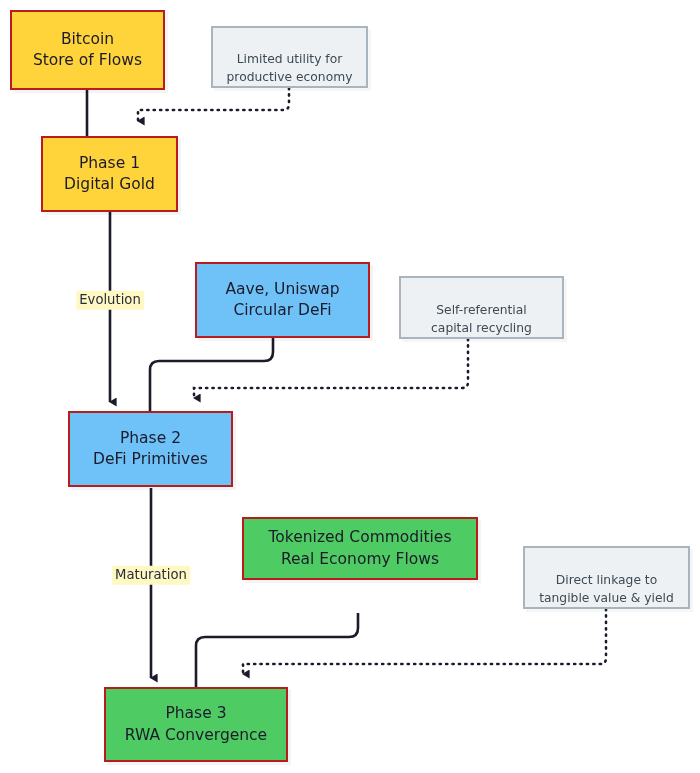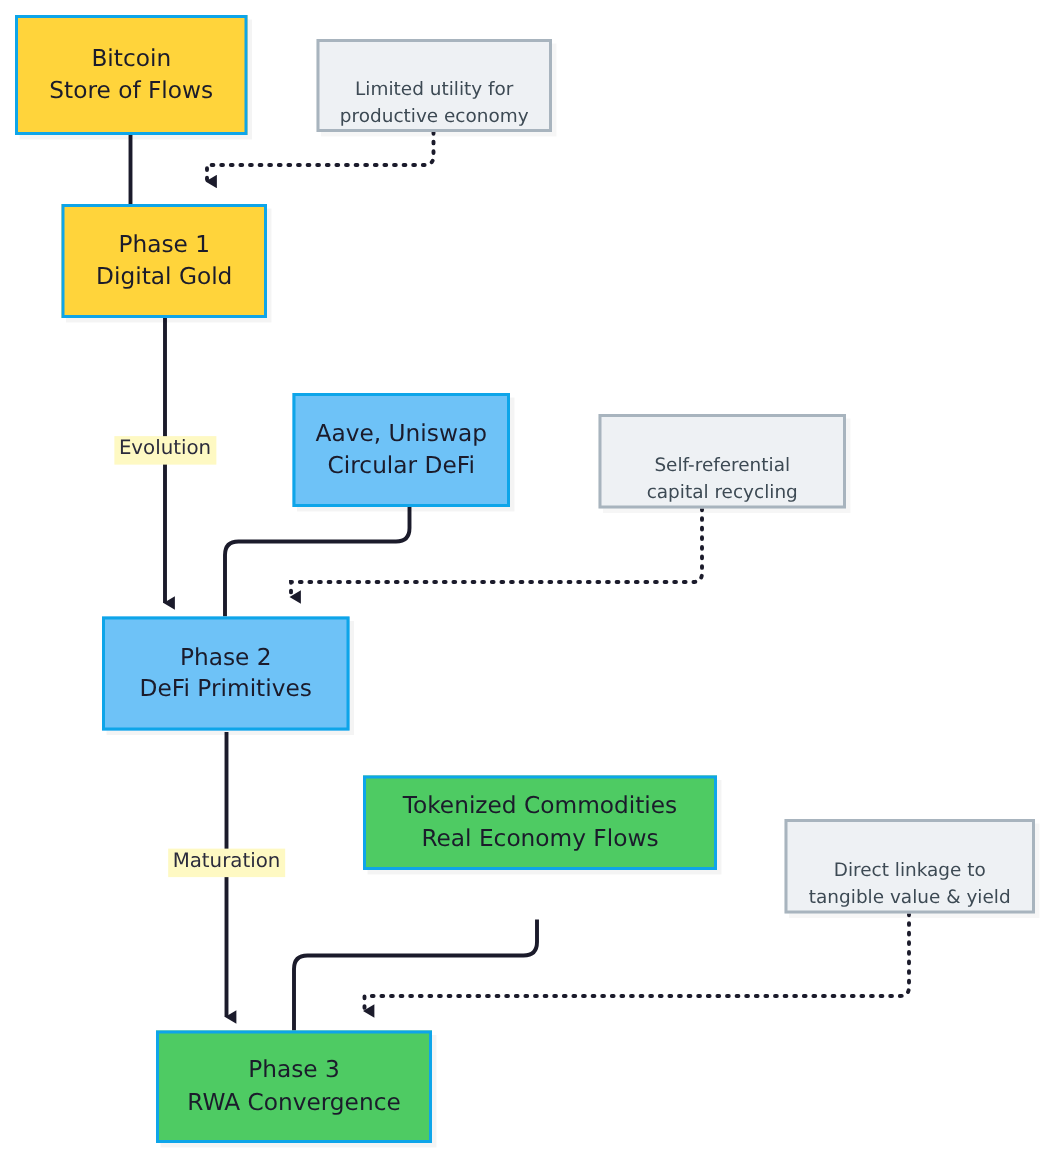--- a/index.html
+++ b/index.html
@@ -24,21 +24,21 @@
     height: 773px;
     pointer-events: none;
   }
   .node {
     position: absolute;
     box-sizing: border-box;
     display: flex;
     flex-direction: column;
     align-items: center;
     justify-content: center;
-    border: 2px solid #0ea5e9;
+    border: 2px solid #b91c1c;
     color: #1b1b2b;
     text-align: center;
     line-height: 1.38;
     font-size: 15.5px;
     box-shadow: 3px 3px 0 rgba(0,0,0,0.045);
   }
   .node .ln { display: block; white-space: nowrap; }
   .node.yellow { background: #ffd43b; }
   .node.blue   { background: #6ec2f7; }
   .node.green  { background: #4ecb63; }
@@ -101,21 +101,21 @@
   <div class="node yellow" style="left:10px; top:10px; width:155px; height:80px;">
     <span class="ln">Bitcoin</span>
     <span class="ln">Store of Flows</span>
   </div>
 
   <div class="node yellow" style="left:41px; top:136px; width:137px; height:76px;">
     <span class="ln">Phase 1</span>
     <span class="ln">Digital Gold</span>
   </div>
 
-  <div class="node blue" style="left:195px; top:262px; width:145px; height:76px;">
+  <div class="node blue" style="left:195px; top:262px; width:175px; height:76px;">
     <span class="ln">Aave, Uniswap</span>
     <span class="ln">Circular DeFi</span>
   </div>
 
   <div class="node blue" style="left:68px; top:411px; width:165px; height:76px;">
     <span class="ln">Phase 2</span>
     <span class="ln">DeFi Primitives</span>
   </div>
 
   <div class="node green" style="left:242px; top:517px; width:236px; height:63px;">

